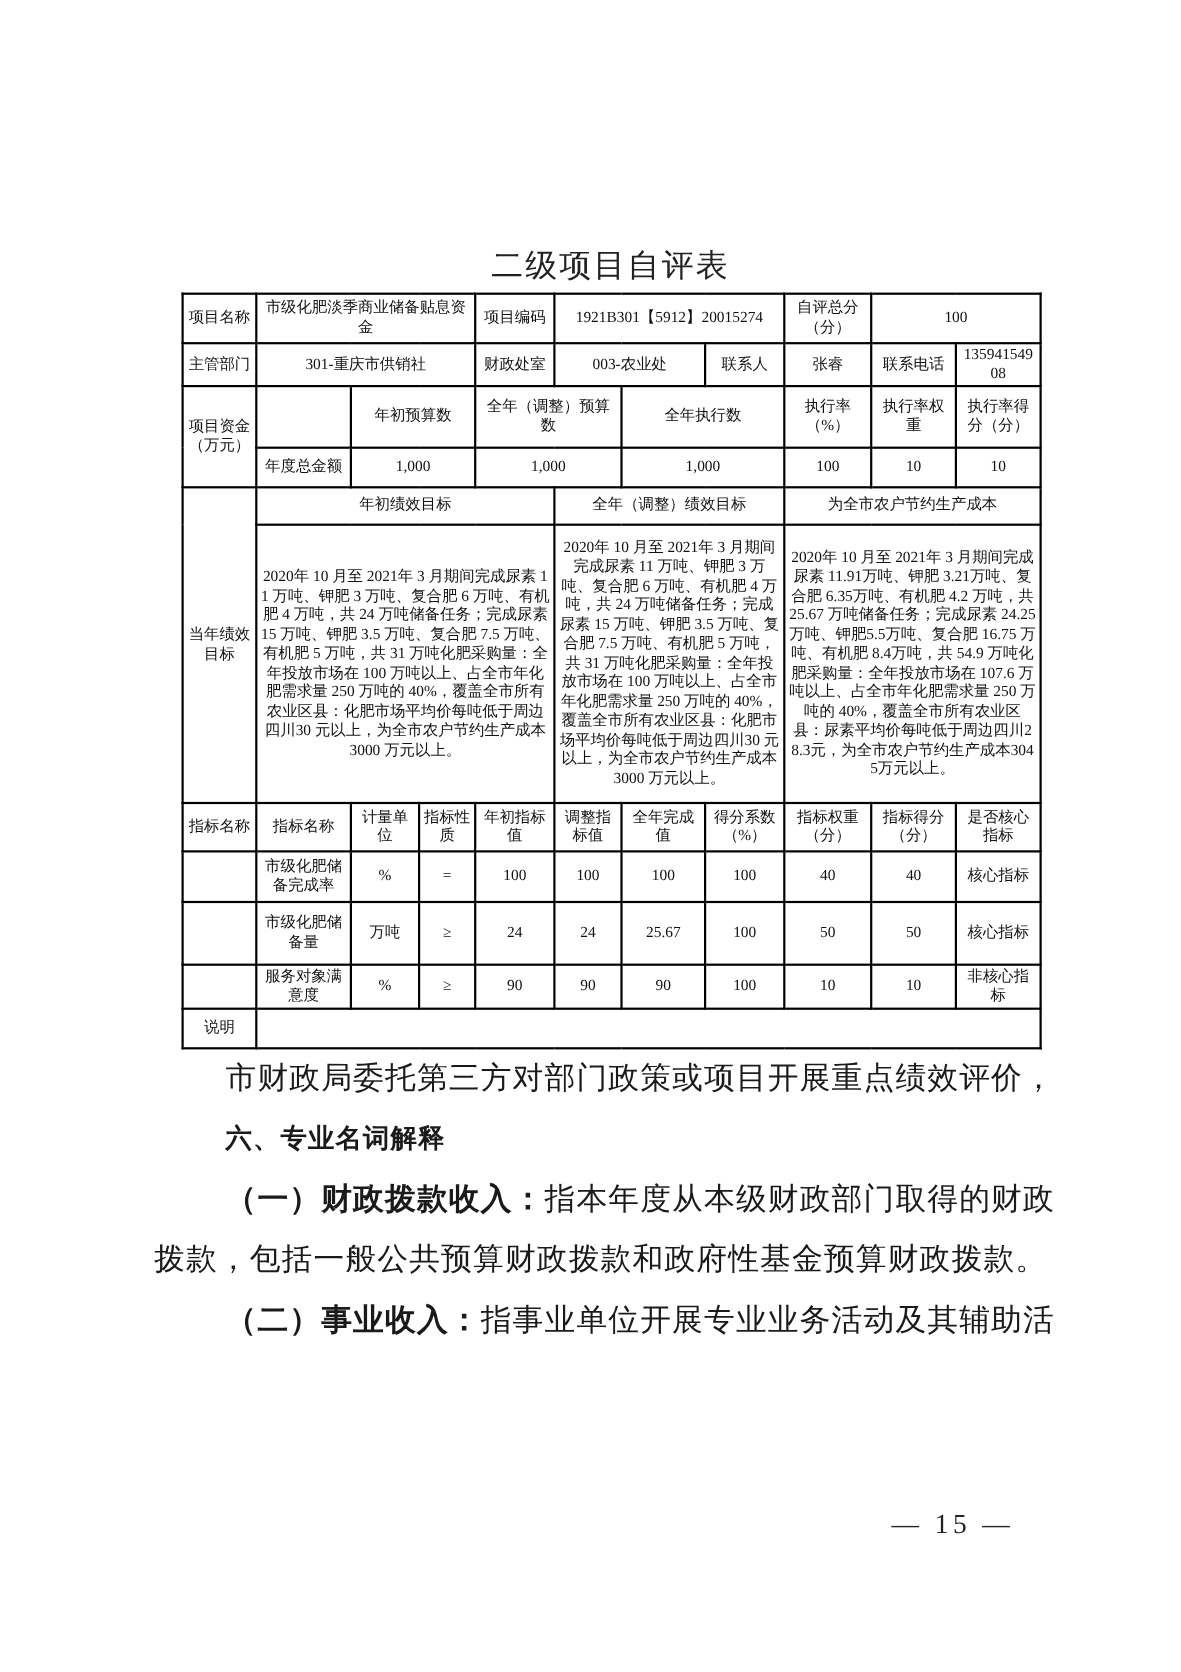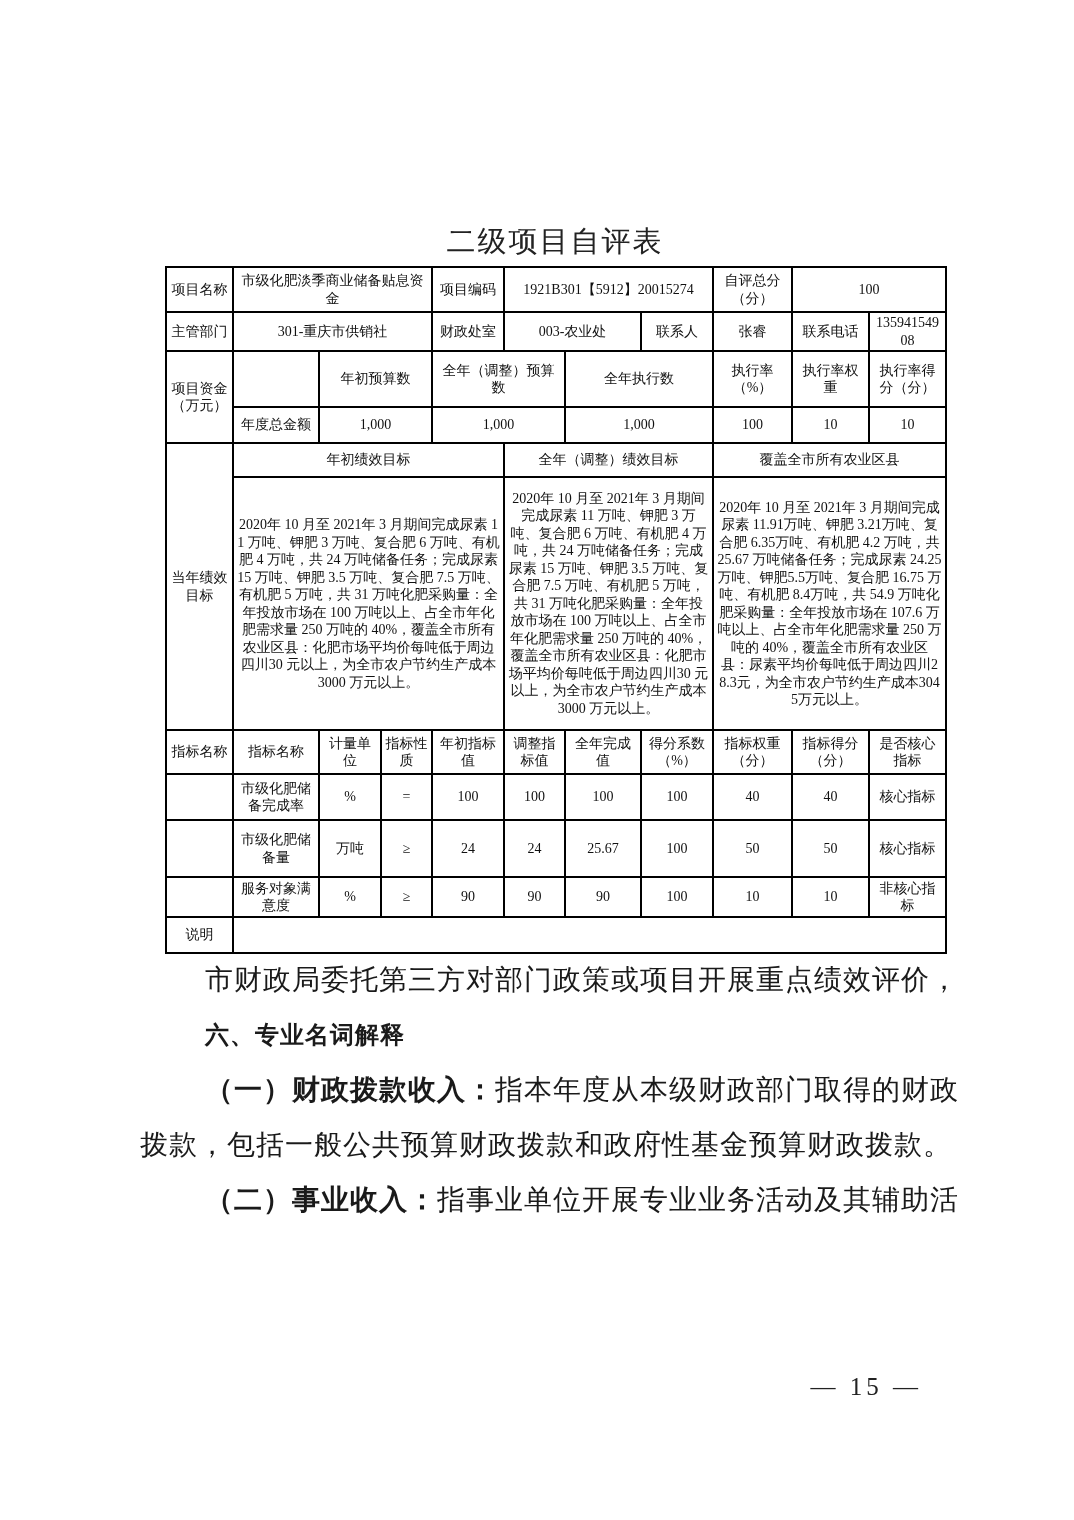--- a/index.html
+++ b/index.html
@@ -144,21 +144,21 @@
       <td colspan="2">1,000</td>
       <td>100</td>
       <td>10</td>
       <td>10</td>
     </tr>
 
     <tr style="height:34px">
       <td rowspan="2">当年绩效目标</td>
       <td colspan="4">年初绩效目标</td>
       <td colspan="3">全年（调整）绩效目标</td>
-      <td colspan="3">覆盖全市所有农业区县</td>
+      <td colspan="3">为全市农户节约生产成本</td>
     </tr>
 
     <tr style="height:253px">
       <td colspan="4" class="target-text">2020年 10 月至 2021年 3 月期间完成尿素 11 万吨、钾肥 3 万吨、复合肥 6 万吨、有机肥 4 万吨，共 24 万吨储备任务；完成尿素 15 万吨、钾肥 3.5 万吨、复合肥 7.5 万吨、有机肥 5 万吨，共 31 万吨化肥采购量：全年投放市场在 100 万吨以上、占全市年化肥需求量 250 万吨的 40%，覆盖全市所有农业区县：化肥市场平均价每吨低于周边四川30 元以上，为全市农户节约生产成本 3000 万元以上。</td>
       <td colspan="3" class="target-text">2020年 10 月至 2021年 3 月期间完成尿素 11 万吨、钾肥 3 万吨、复合肥 6 万吨、有机肥 4 万吨，共 24 万吨储备任务；完成尿素 15 万吨、钾肥 3.5 万吨、复合肥 7.5 万吨、有机肥 5 万吨，共 31 万吨化肥采购量：全年投放市场在 100 万吨以上、占全市年化肥需求量 250 万吨的 40%，覆盖全市所有农业区县：化肥市场平均价每吨低于周边四川30 元以上，为全市农户节约生产成本 3000 万元以上。</td>
       <td colspan="3" class="target-text">2020年 10 月至 2021年 3 月期间完成尿素 11.91万吨、钾肥 3.21万吨、复合肥 6.35万吨、有机肥 4.2 万吨，共 25.67 万吨储备任务；完成尿素 24.25万吨、钾肥5.5万吨、复合肥 16.75 万吨、有机肥 8.4万吨，共 54.9 万吨化肥采购量：全年投放市场在 107.6 万吨以上、占全市年化肥需求量 250 万吨的 40%，覆盖全市所有农业区县：尿素平均价每吨低于周边四川28.3元，为全市农户节约生产成本3045万元以上。</td>
     </tr>
 
     <tr style="height:44px">
       <td class="small">指标名称</td>

